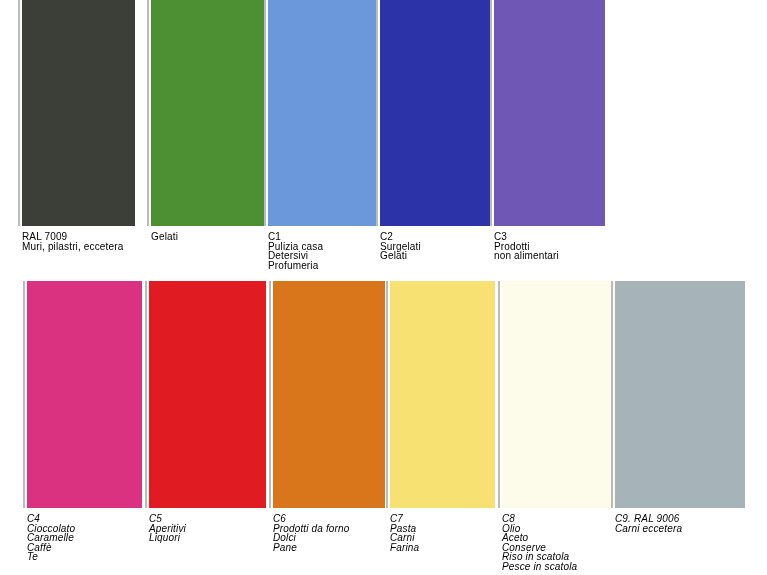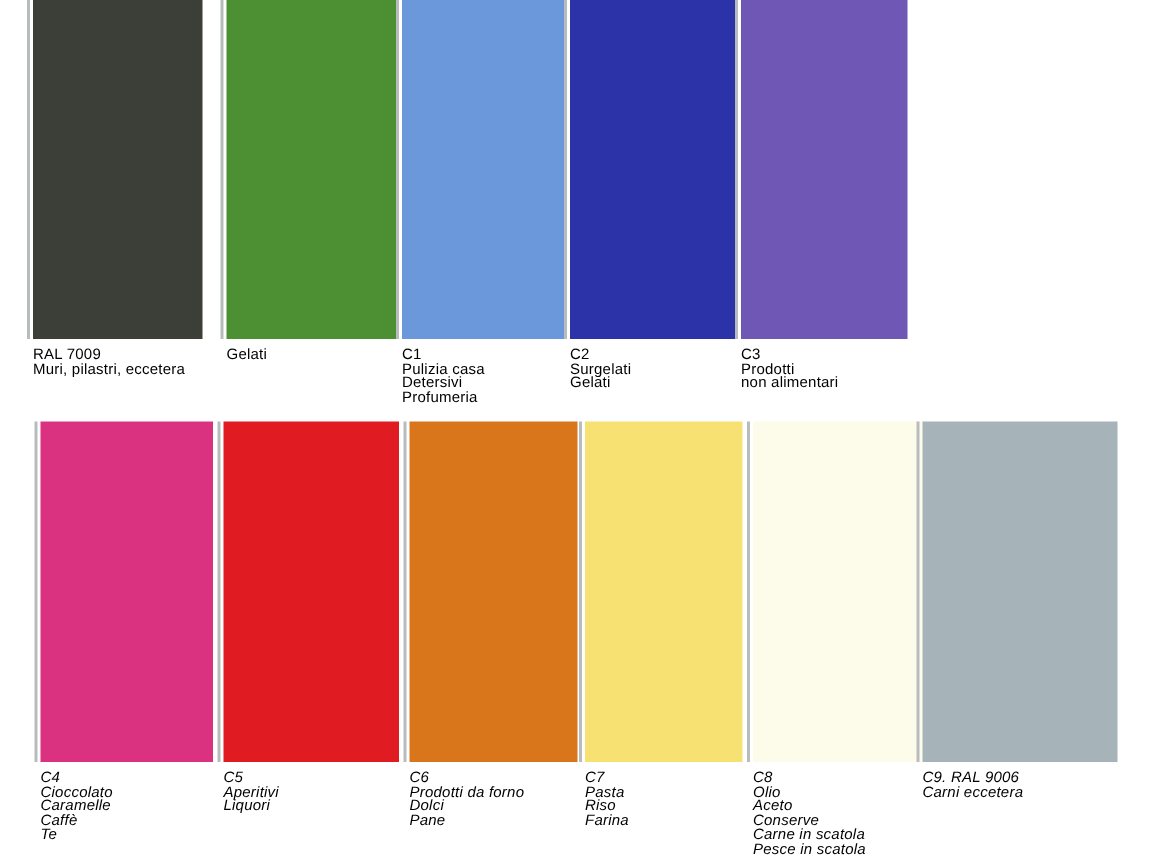--- a/index.html
+++ b/index.html
@@ -143,32 +143,32 @@
           <span class="caption-line">Prodotti da forno</span>
           <span class="caption-line">Dolci</span>
           <span class="caption-line">Pane</span>
         </div>
       </div>
       <div class="swatch-cell" style="left: 390px; width: 105px;">
         <div class="swatch-chip" style="background: rgb(247, 225, 115);"></div>
         <div class="swatch-caption">
           <span class="caption-line">C7</span>
           <span class="caption-line">Pasta</span>
-          <span class="caption-line">Riso</span>
+          <span class="caption-line">Carni</span>
           <span class="caption-line">Farina</span>
         </div>
       </div>
       <div class="swatch-cell" style="left: 502px; width: 113px;">
         <div class="swatch-chip" style="background: rgb(253, 251, 234);"></div>
         <div class="swatch-caption">
           <span class="caption-line">C8</span>
           <span class="caption-line">Olio</span>
           <span class="caption-line">Aceto</span>
           <span class="caption-line">Conserve</span>
-          <span class="caption-line">Carne in scatola</span>
+          <span class="caption-line">Riso in scatola</span>
           <span class="caption-line">Pesce in scatola</span>
         </div>
       </div>
       <div class="swatch-cell" style="left: 615px; width: 130px;">
         <div class="swatch-chip" style="background: rgb(166, 180, 186);"></div>
         <div class="swatch-caption">
           <span class="caption-line">C9. RAL 9006</span>
           <span class="caption-line">Carni eccetera</span>
         </div>
       </div>

